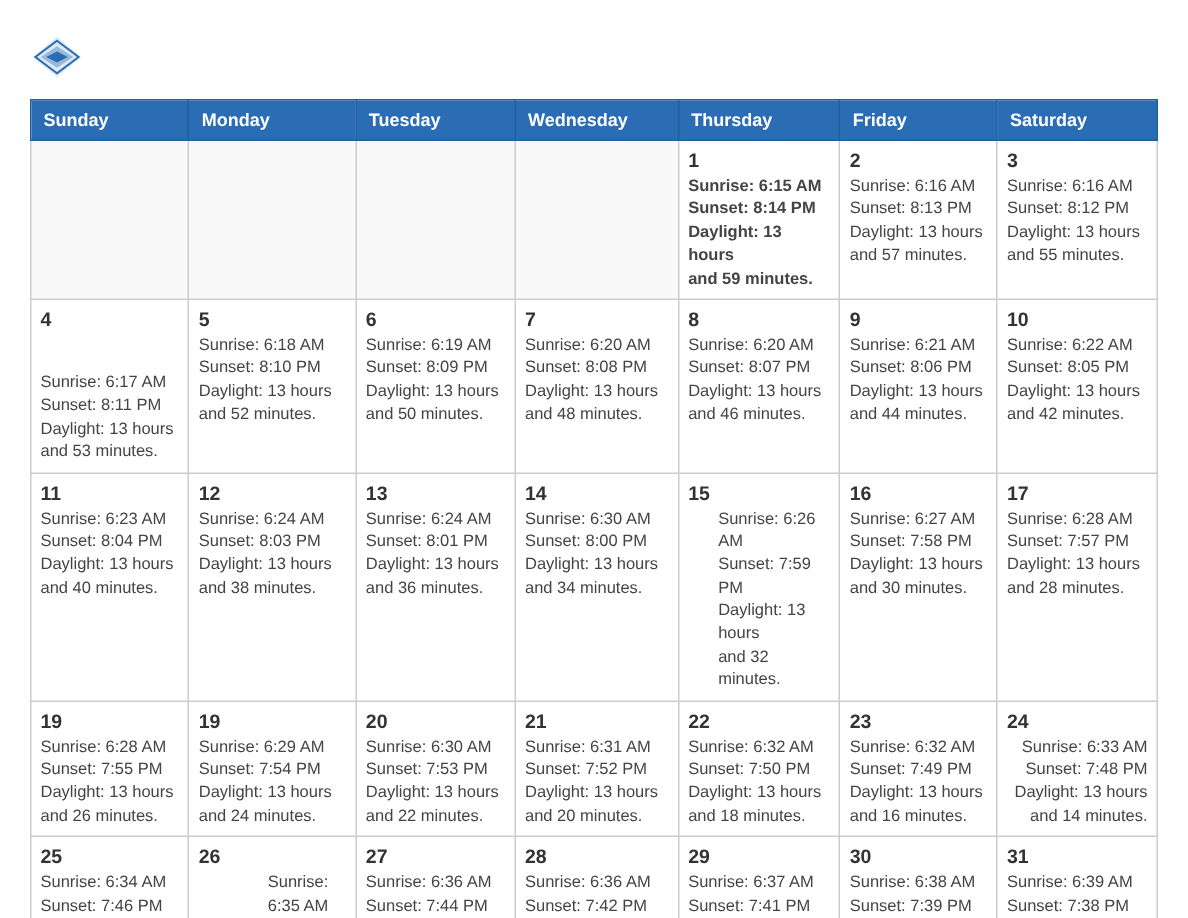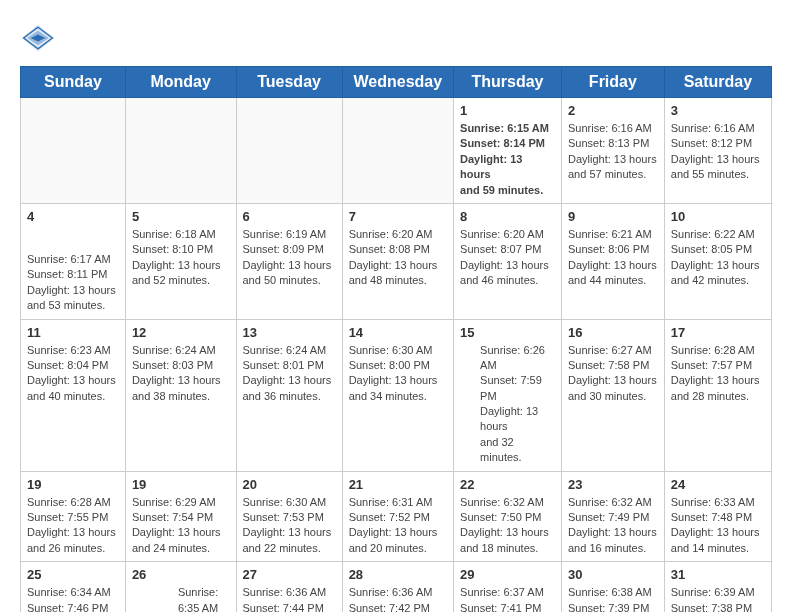--- a/index.html
+++ b/index.html
@@ -45,23 +45,23 @@
       color: #555;
     }
     .calendar {
       width: 100%;
       border-collapse: collapse;
       border: 1px solid #ccc;
     }
     .calendar th {
       background-color: #2a6db5;
       color: white;
-      text-align: center;
+      text-align: left;
       padding: 6px 8px;
-      font-size: 16px;
+      font-size: 12px;
       font-weight: bold;
       border: 1px solid #2060a0;
     }
     .calendar td {
       vertical-align: top;
       padding: 5px 6px;
       border: 1px solid #ccc;
       font-size: 11px;
       color: #333;
       width: 113px;
@@ -289,21 +289,21 @@
         </td>
         <td>
           <span class="day-number">23</span>
           <div class="day-info" style="white-space: pre-line;">Sunrise: 6:32 AM
 Sunset: 7:49 PM
 Daylight: 13 hours
 and 16 minutes.</div>
         </td>
         <td>
           <span class="day-number">24</span>
-          <div class="day-info" style="white-space: pre-line;">Sunrise: 6:33 AM
+          <div class="day-info" style="white-space: pre-line; text-align: right;">Sunrise: 6:33 AM
 Sunset: 7:48 PM
 Daylight: 13 hours
 and 14 minutes.</div>
         </td>
       </tr>
       <tr class="week-row">
         <td>
           <span class="day-number">25</span>
           <div class="day-info" style="white-space: pre-line;">Sunrise: 6:34 AM
 Sunset: 7:46 PM

